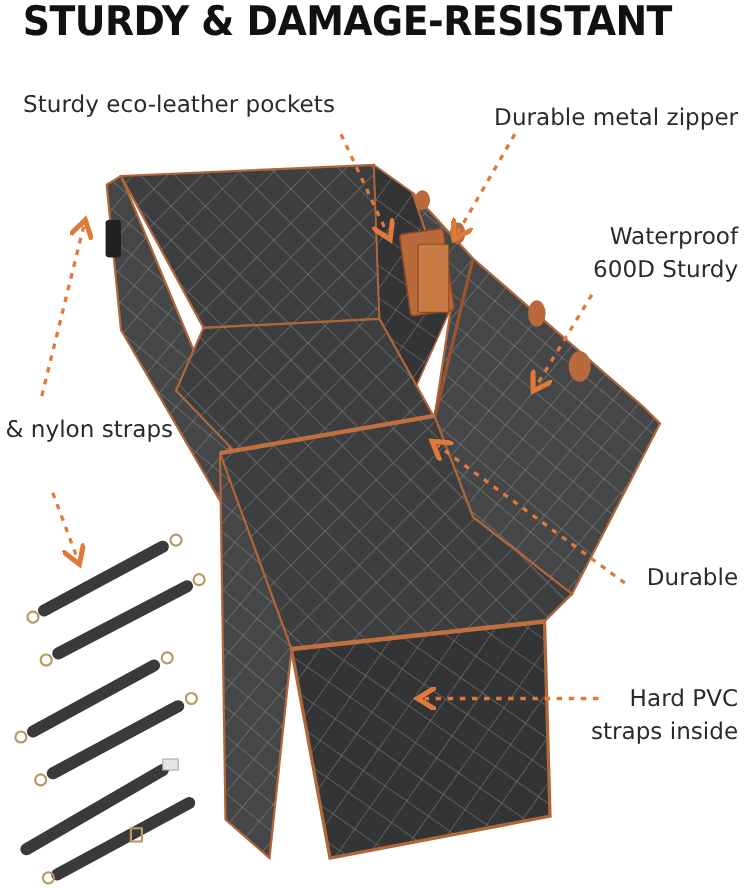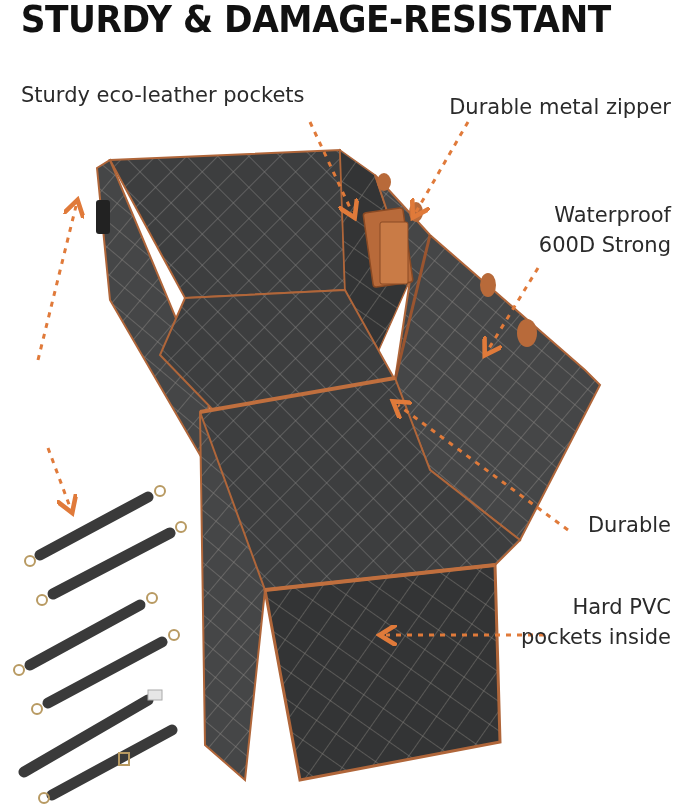--- a/index.html
+++ b/index.html
@@ -119,23 +119,24 @@
 </svg>
 
 <div class="label" style="left:5px; top:80px;margin-left:16px;">
   <span>Sturdy eco-leather pockets</span>
 </div>
 <div class="label right" style="right:8px; top:92px;">
   <span>Durable metal zipper</span>
 </div>
 <div class="label right" style="right:8px; top:200px;margin-left:48px;">
   <div>Waterproof</div>
-  <div>600D Strong</div>
+  <div>600D Sturdy</div>
 </div>
 <div class="label" style="left:5px; top:375px;">
+  <div>&amp; nylon straps</div>
 </div>
 <div class="label right" style="right:8px; top:510px;">
   <div>Durable</div>
 </div>
-<div class="label right" style="right:8px; top:592px;text-align:right;">
+<div class="label right" style="right:8px; top:620px;text-align:right;">
   <div>Hard PVC</div>
-  <div>pockets inside</div>
+  <div>straps inside</div>
 </div>
 
 </body></html>

